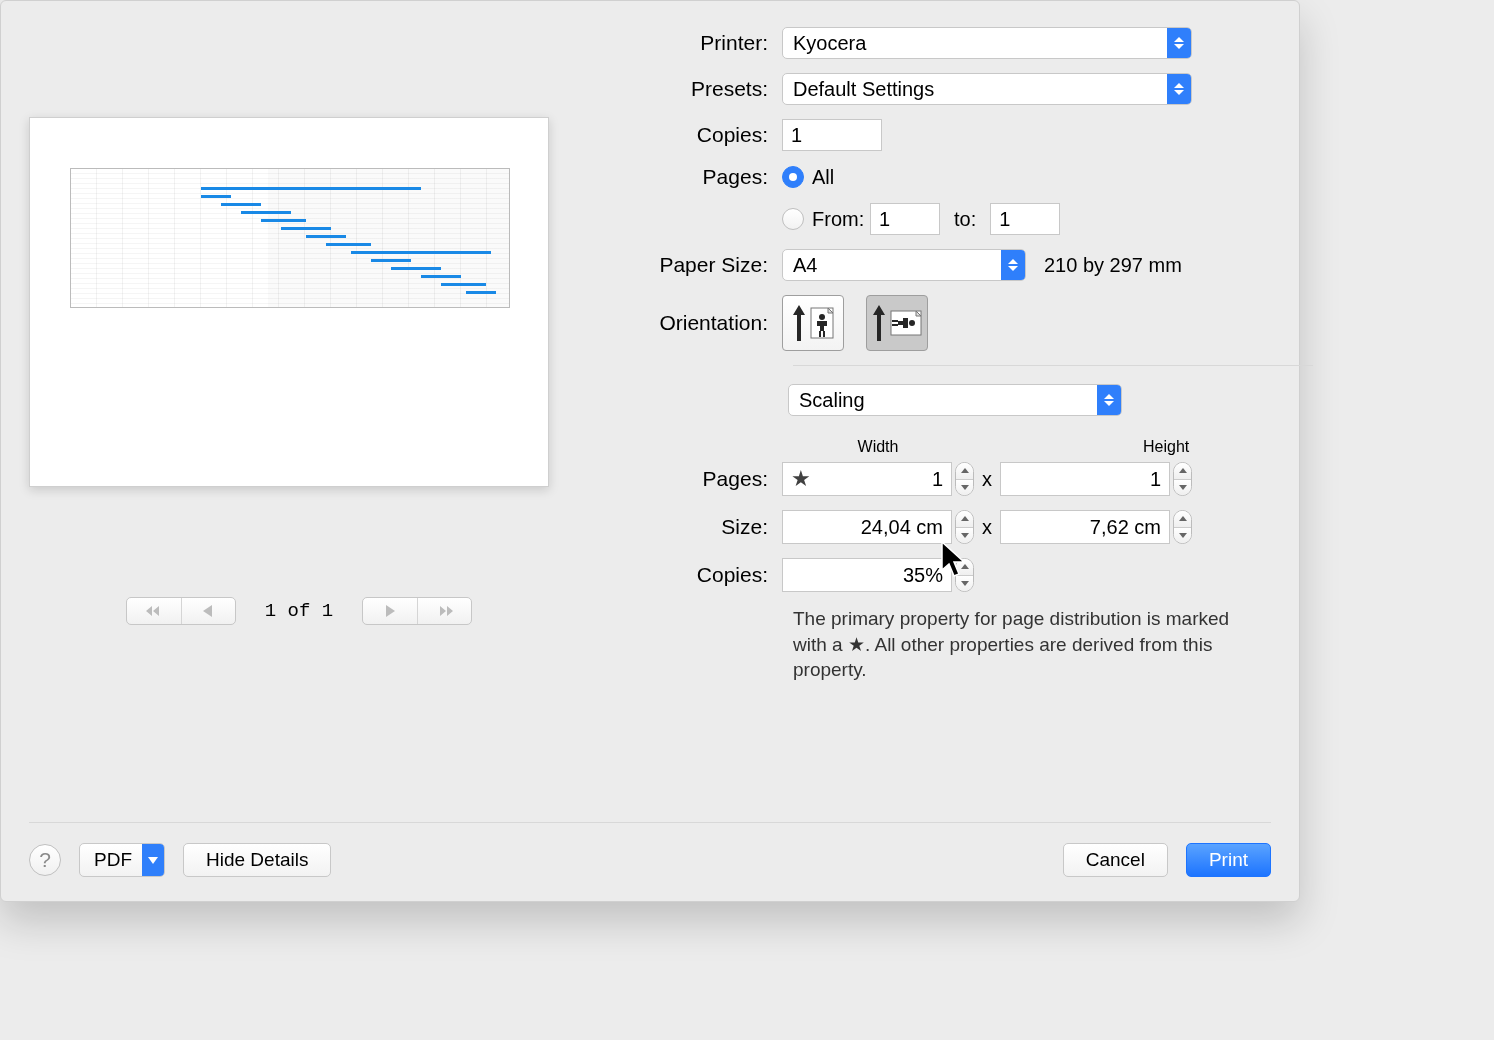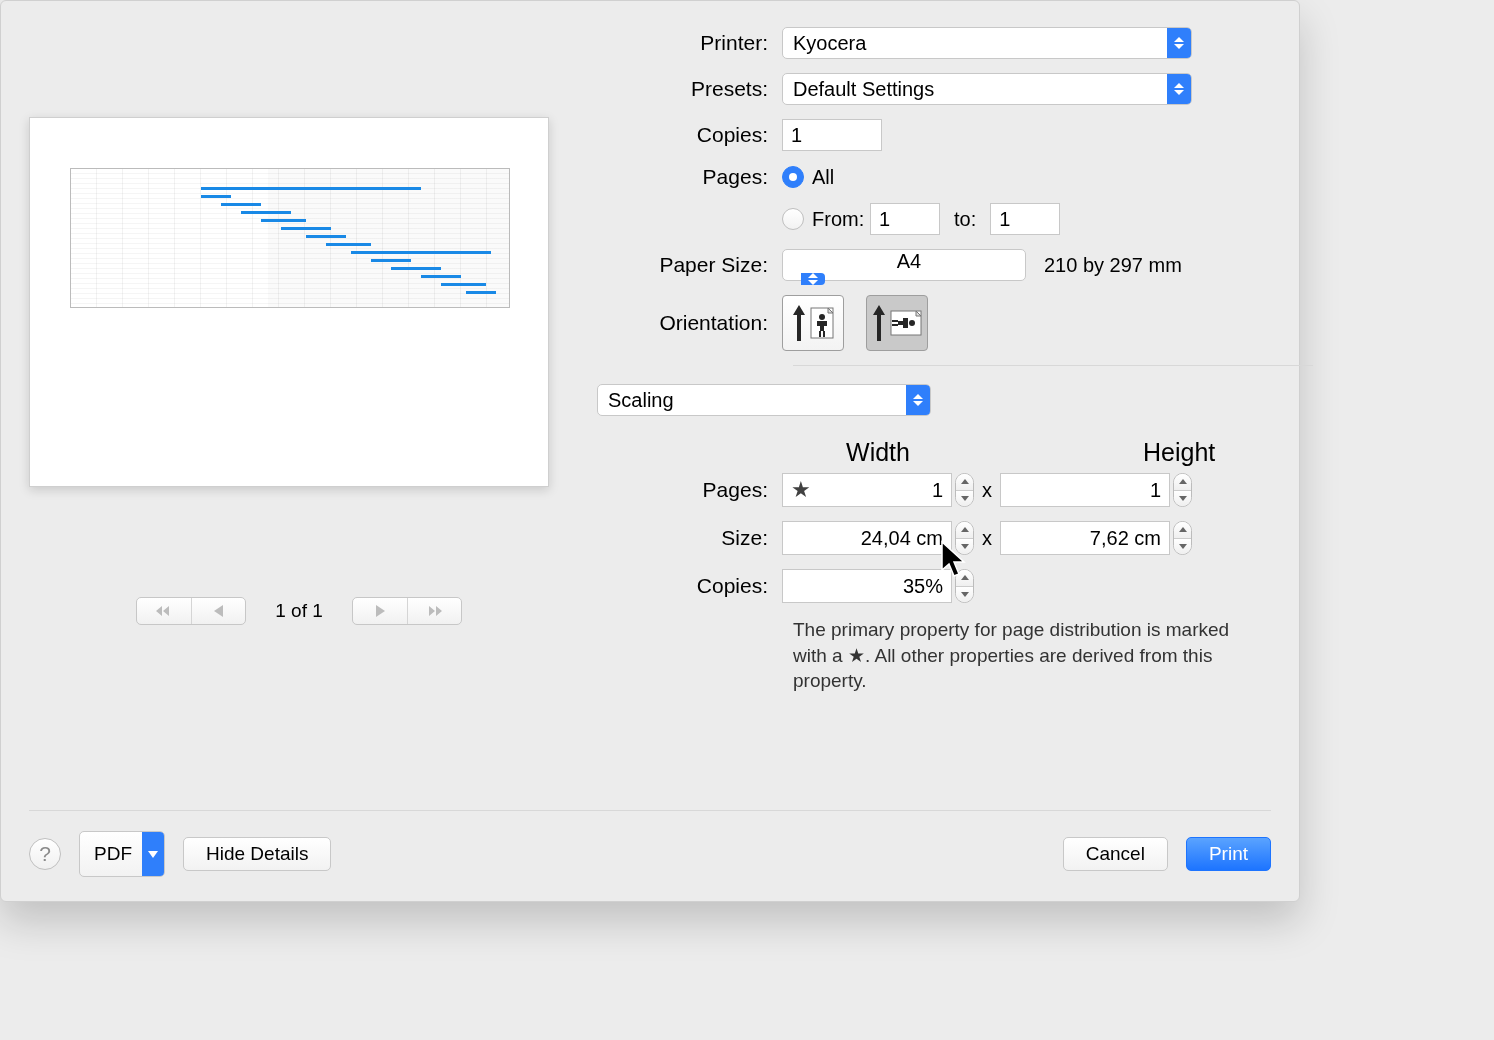--- a/index.html
+++ b/index.html
@@ -61,20 +61,21 @@
       repeating-linear-gradient(to bottom, transparent 0 4px, rgba(0,0,0,0.04) 4px 5px),
       repeating-linear-gradient(to right, transparent 0 25px, rgba(0,0,0,0.05) 25px 26px);
   }
   .gantt-bar { position: absolute; height: 3px; background: #1989e6; }
   .nav {
     display: flex;
     align-items: center;
     justify-content: center;
     gap: 29px;
     margin-top: 110px;
+    font-family: Liberation Mono, monospace;
   }
   .seg {
     display: inline-flex;
     border: 1px solid #c7c7c7;
     border-radius: 5px;
     overflow: hidden;
     background: linear-gradient(#ffffff,#f1f1f1);
   }
   .seg button {
     width: 54px; height: 26px;
@@ -126,21 +127,21 @@
   .select .arrows::before,
   .select .arrows::after {
     content: "";
     width: 0; height: 0;
     border-left: 5px solid transparent;
     border-right: 5px solid transparent;
   }
   .select .arrows::before { border-bottom: 5px solid #fff; }
   .select .arrows::after  { border-top: 5px solid #fff; }
   .select-wide { width: 410px; justify-content: space-between; }
-  .select-mid  { width: 244px; justify-content: space-between; flex-direction: column; }
+  .select-mid  { width: 244px; justify-content: space-between; }
   .select-scaling { width: 334px; justify-content: space-between; }
 
   input.textbox {
     height: 32px;
     border: 1px solid #c8c8c8;
     border-radius: 0;
     background: #fff;
     font-size: 20px;
     padding: 0 8px;
     font-family: inherit;
@@ -169,26 +170,26 @@
     display:inline-flex;align-items:center;justify-content:center;gap:4px;
     border-radius: 4px;
   }
   .orient-btn.selected { background: #c9c9c9; }
   .orient-btn svg { display:block; }
 
   .divider {
     border-top: 1px solid #d8d8d8;
     margin: 12px 0 18px 196px;
   }
-  .section-sel-wrap { display:flex; justify-content:flex-start; margin-bottom:22px; }
+  .section-sel-wrap { display:flex; justify-content:center; margin-bottom:22px; }
 
   .wh-headers {
     display: flex;
     margin-left: 196px;
-    font-size: 25px;
+    font-size: 16px;
     gap: 180px;
     margin-bottom: 6px;
   }
   .wh-row { display:flex; align-items:center; margin-bottom:14px; }
   .wh-label { width:185px; text-align:right; padding-right:14px; font-size:21px; }
   .numfield {
     width: 170px; height: 34px;
     border: 1px solid #c8c8c8;
     background: #fff;
     font-size: 20px;
@@ -250,21 +251,21 @@
     font-size: 19px;
     cursor: pointer;
     font-family: inherit;
   }
   .btn.primary {
     background: linear-gradient(#5aa3ff,#1d74ff);
     border-color: #1d74ff;
     color: #fff;
   }
   .pdf-select {
-    display:inline-flex;align-items:center;height:46px;
+    display:inline-flex;align-items:center;height:34px;
     border:1px solid #c8c8c8;border-radius:5px;
     background: linear-gradient(#ffffff,#f2f2f2);
     padding-left:14px;font-size:19px;cursor:pointer;
   }
   .pdf-select .arrows { width:22px; }
   .spacer { flex:1; }
 
   .cursor {
     position:absolute;
     left:940px; top:540px;

